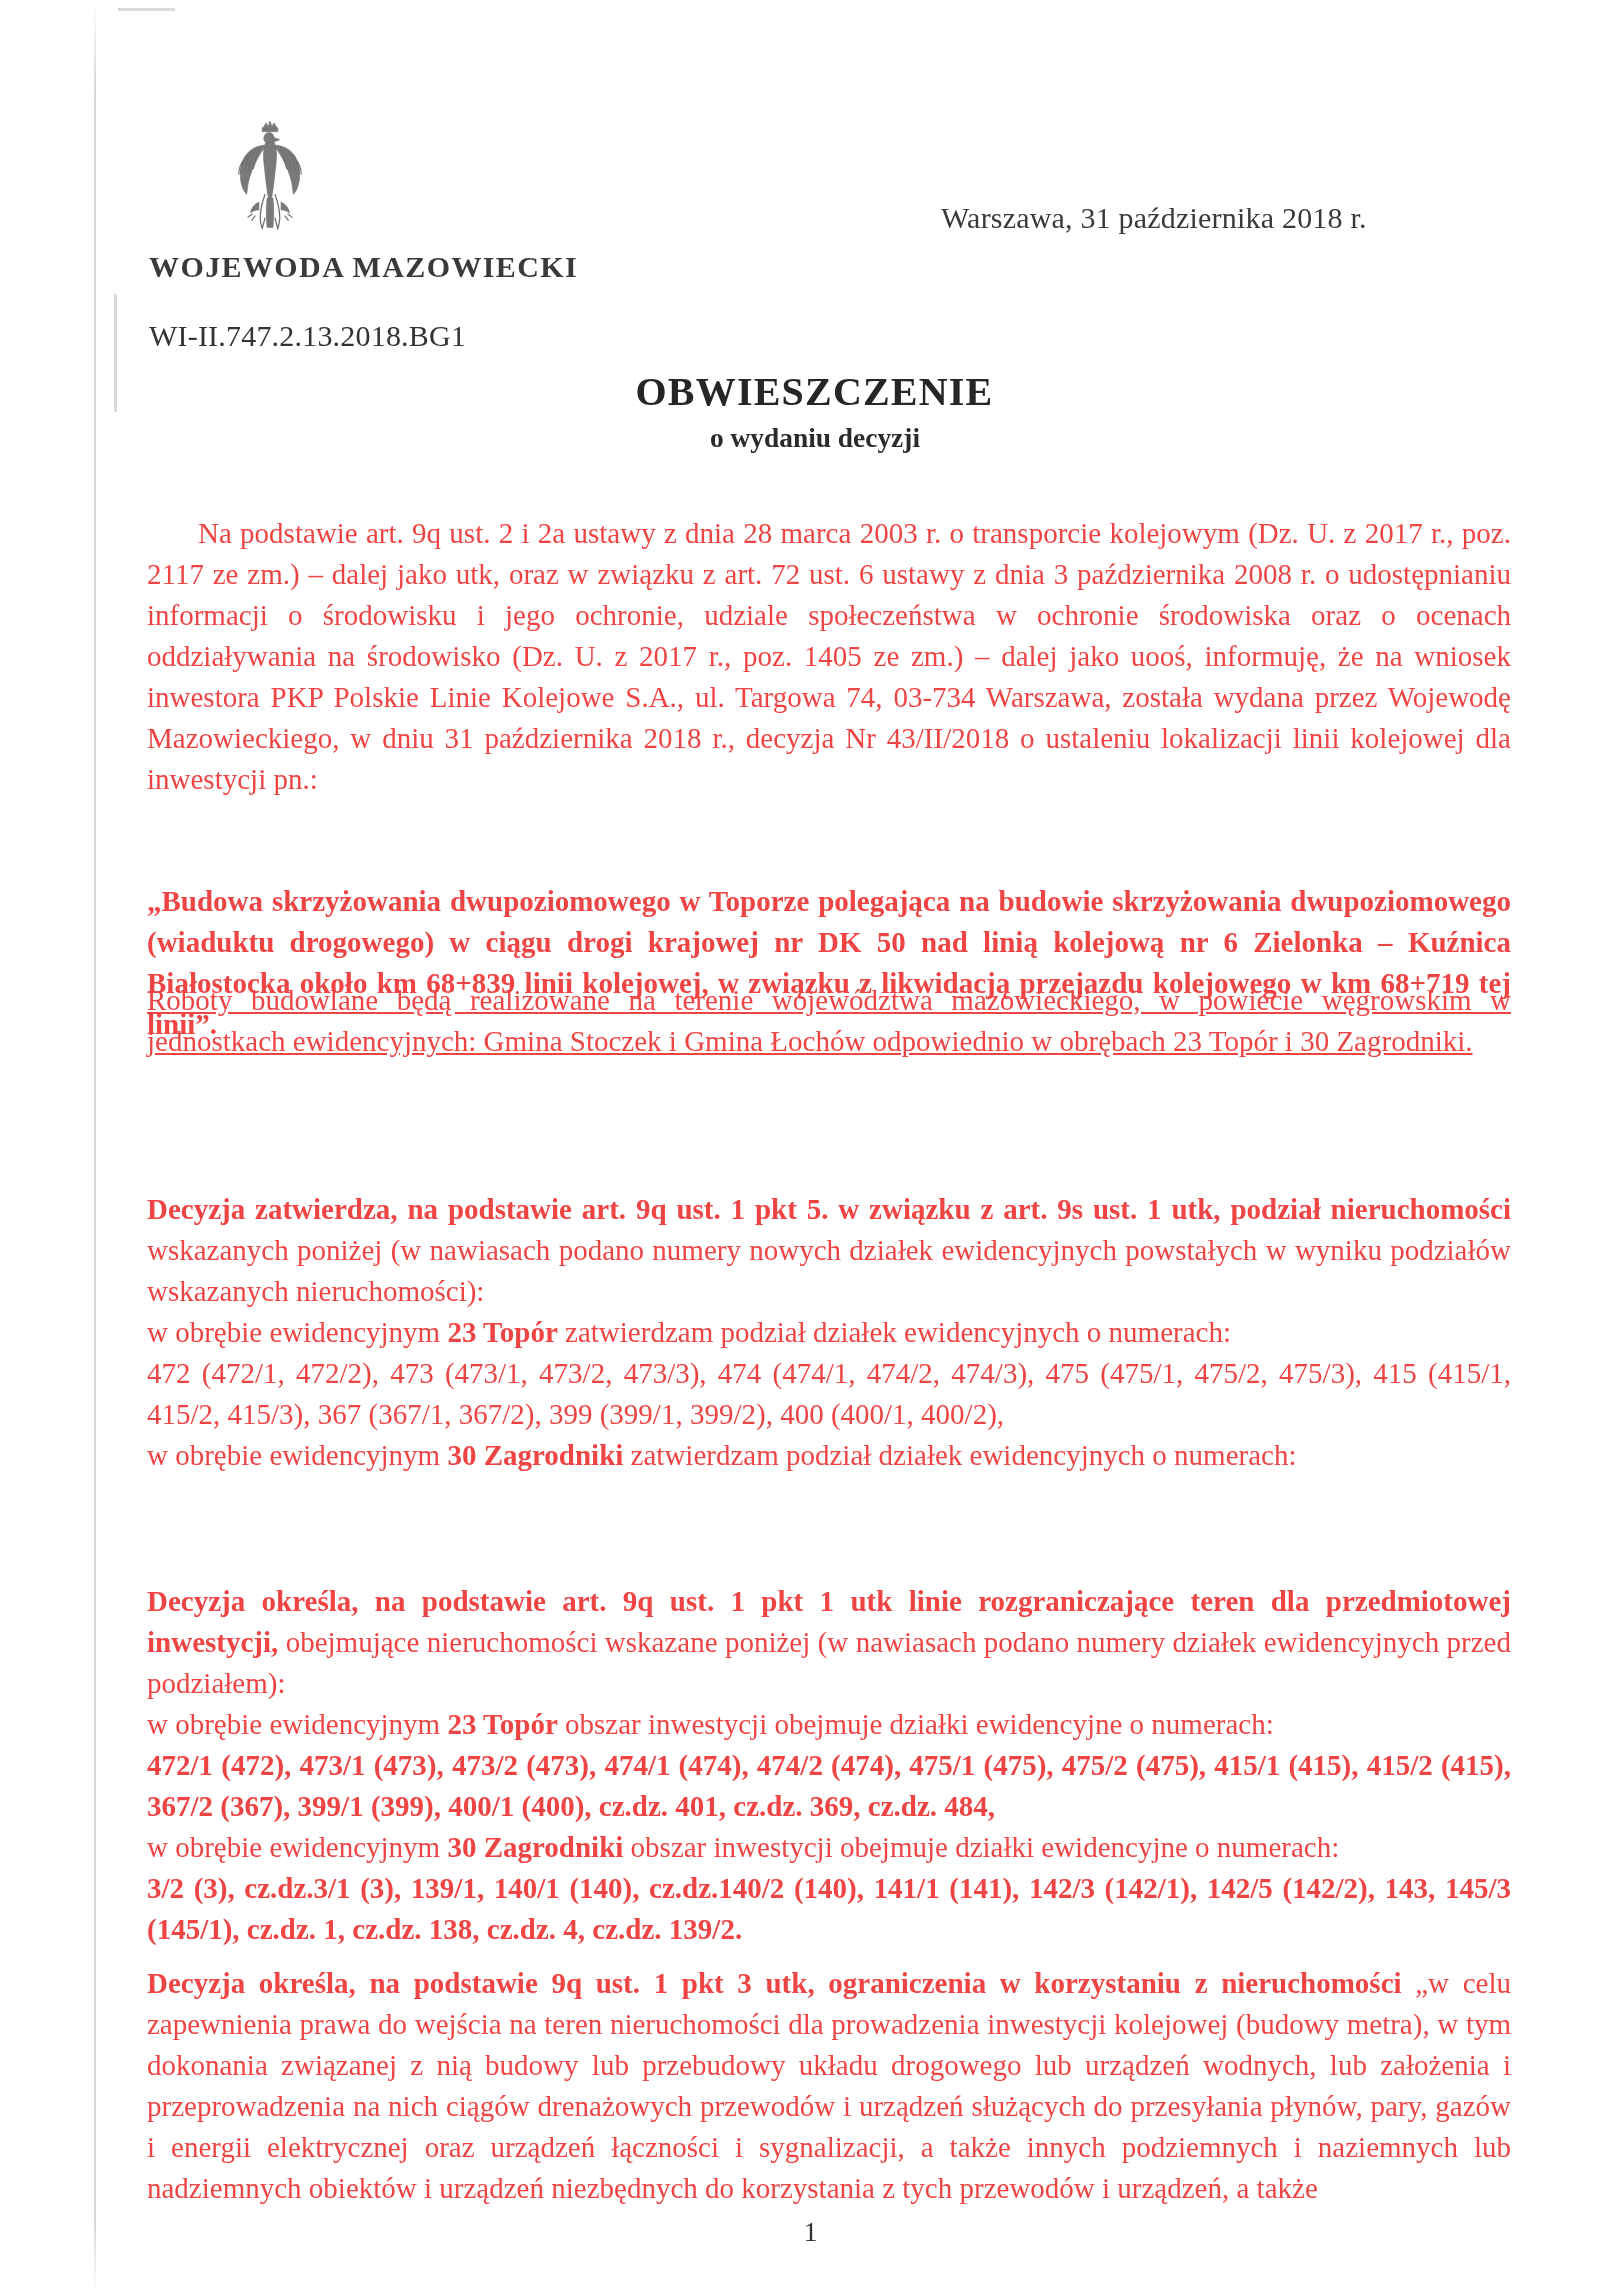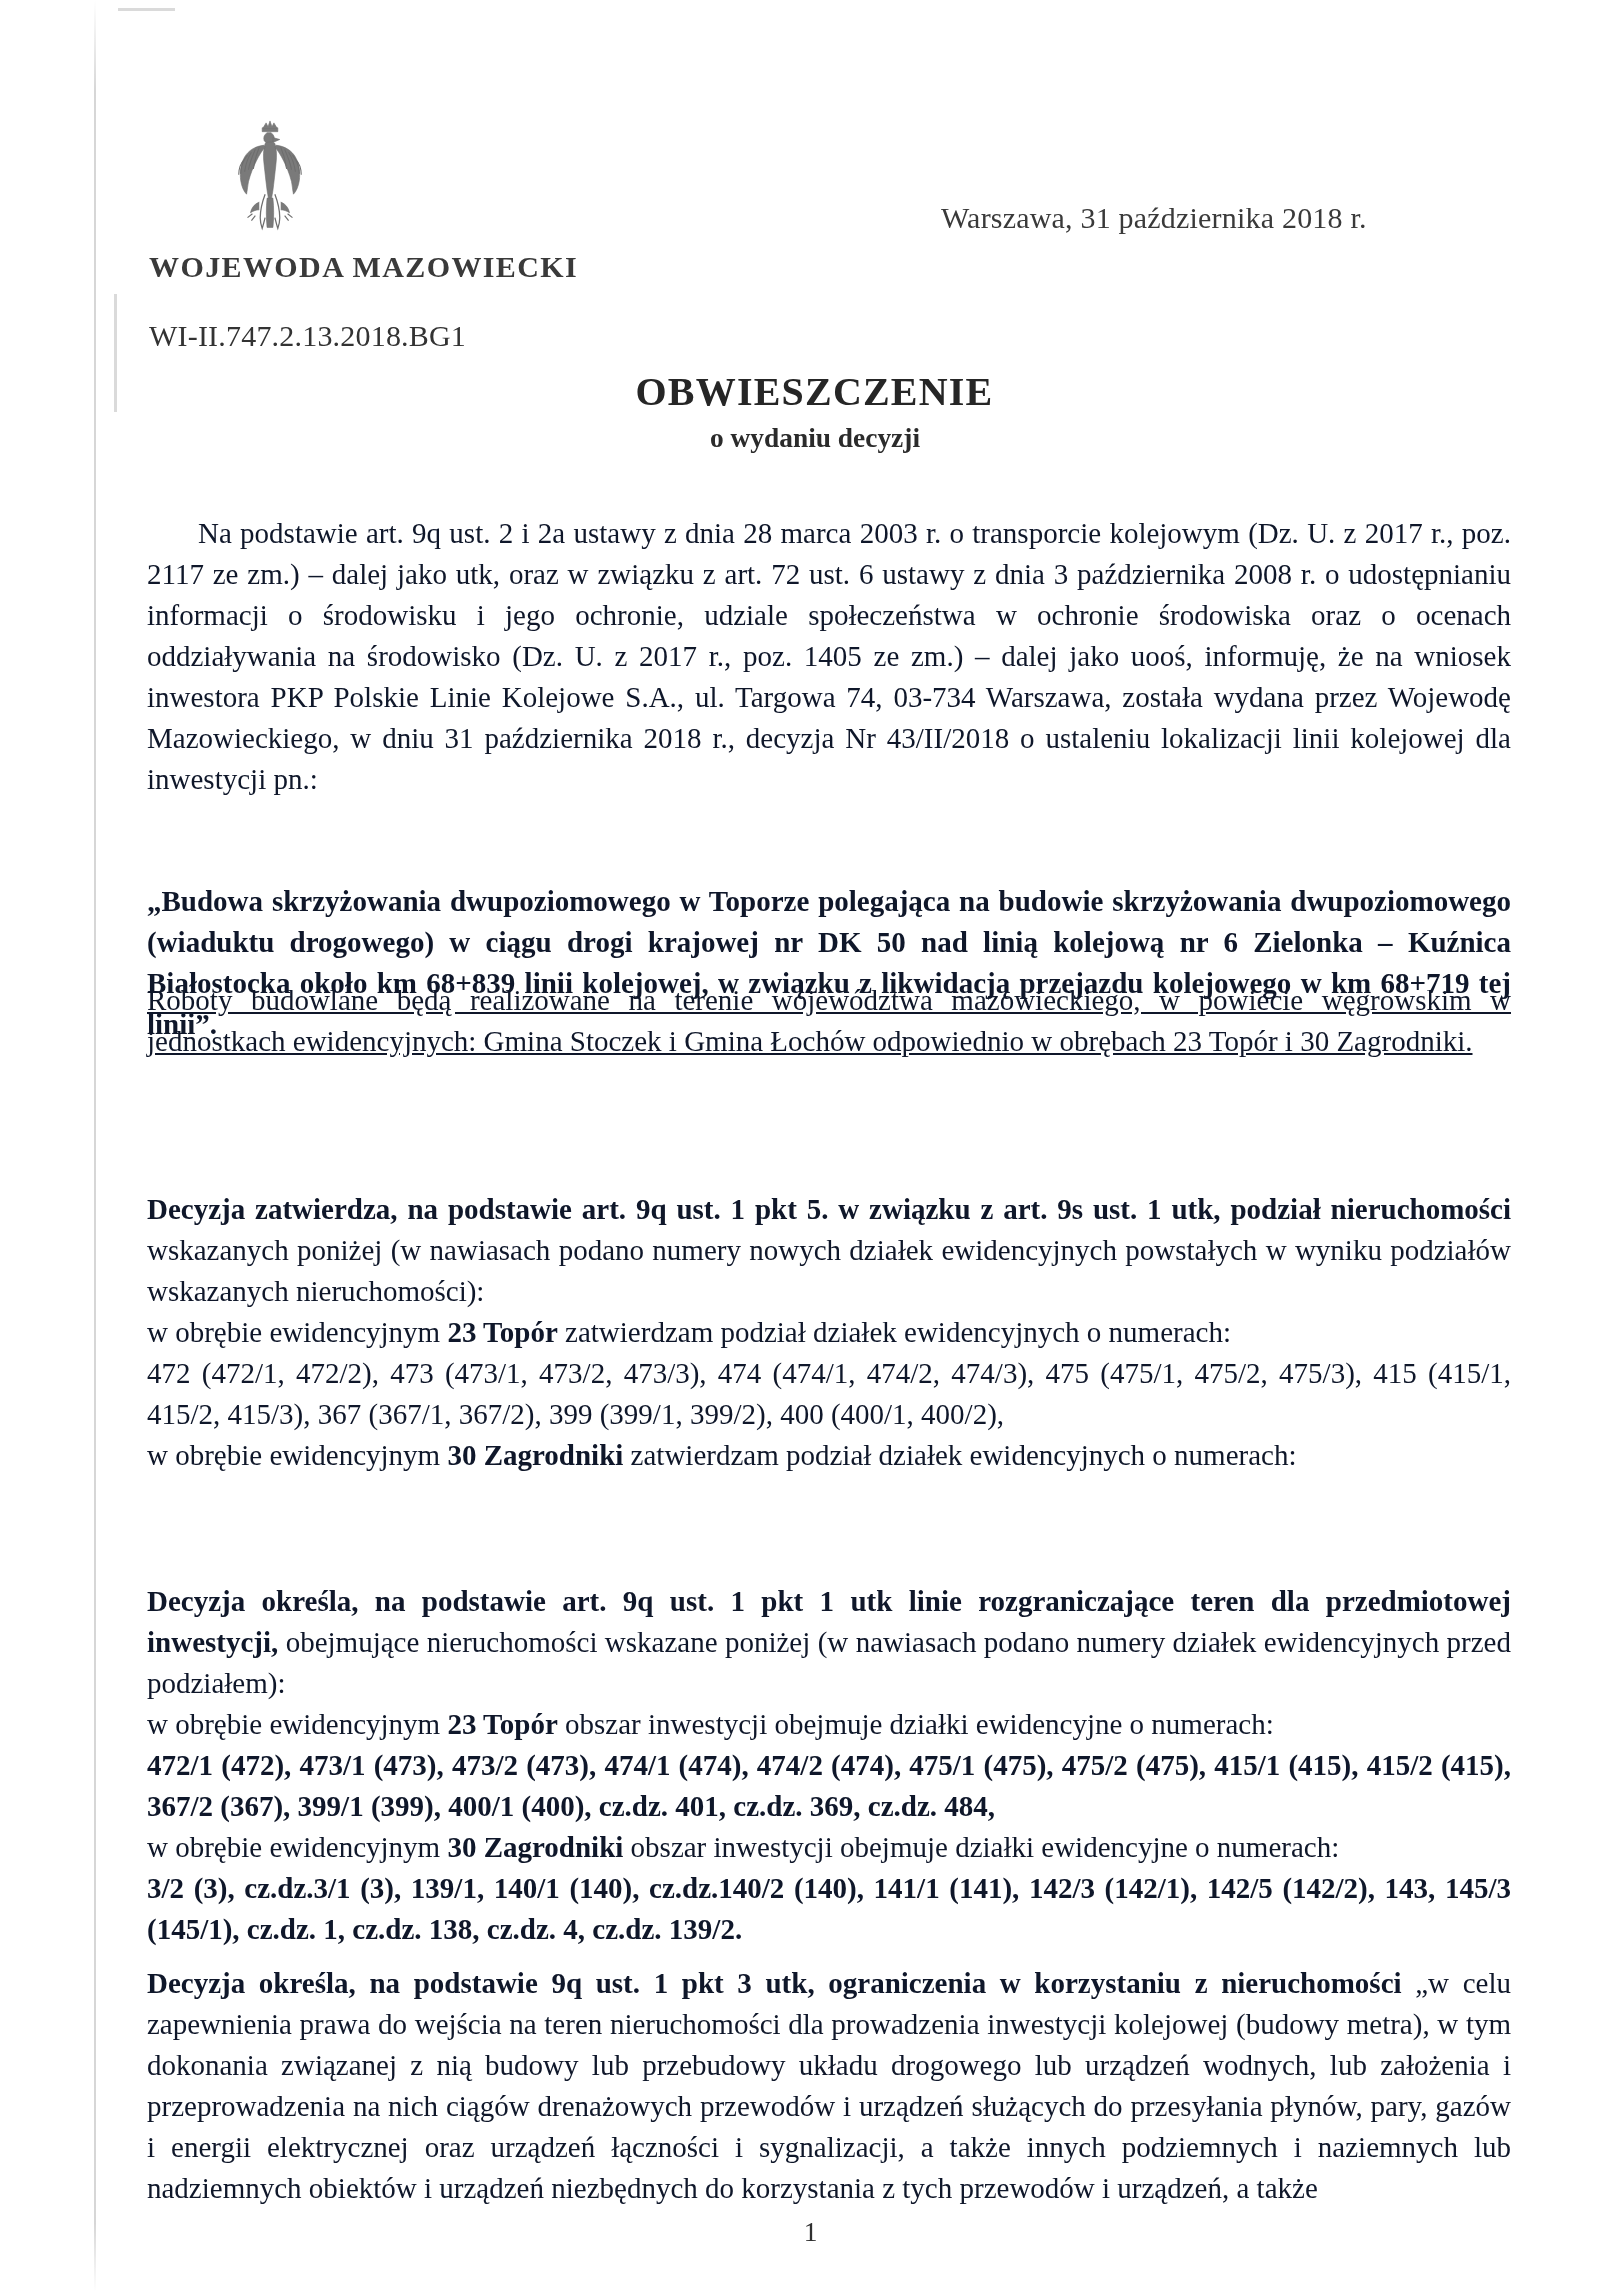--- a/index.html
+++ b/index.html
@@ -94,21 +94,21 @@
   }
 
   .body-block {
     position: absolute;
     left: 147px;
     width: 1364px;
     font-size: 29px;
     line-height: 41px;
     text-align: justify;
     text-justify: inter-word;
-    color: #0f172a;
+    color: #ef4444;
   }
   .body-block p { margin: 0; }
   .indent { text-indent: 51px; }
   .b { font-weight: bold; }
   .u { text-decoration: underline; }
 
   .blk-intro   { top: 513px; }
   .blk-quote   { top: 845px; margin-top: 36px; }
   .blk-under   { top: 980px; }
   .blk-rigor   { top: 1106px; }

